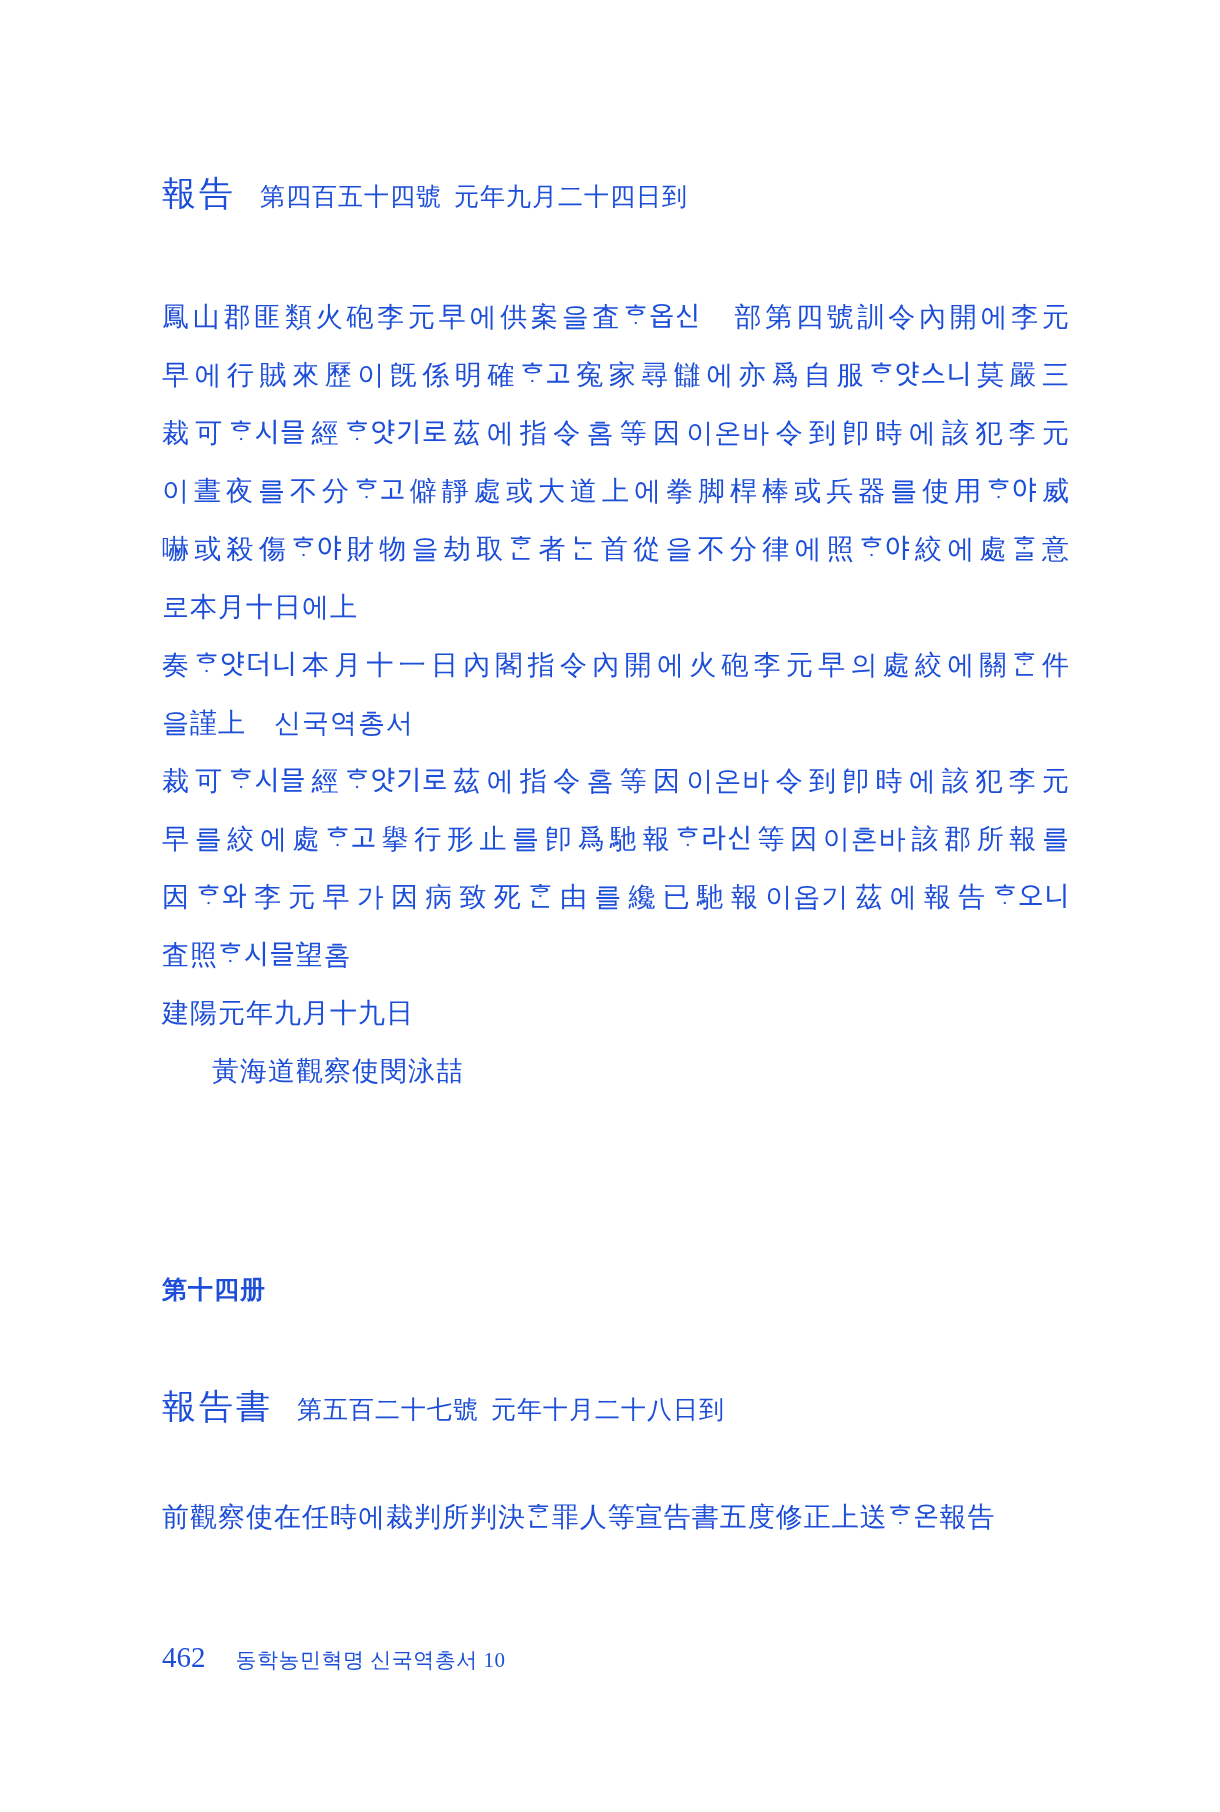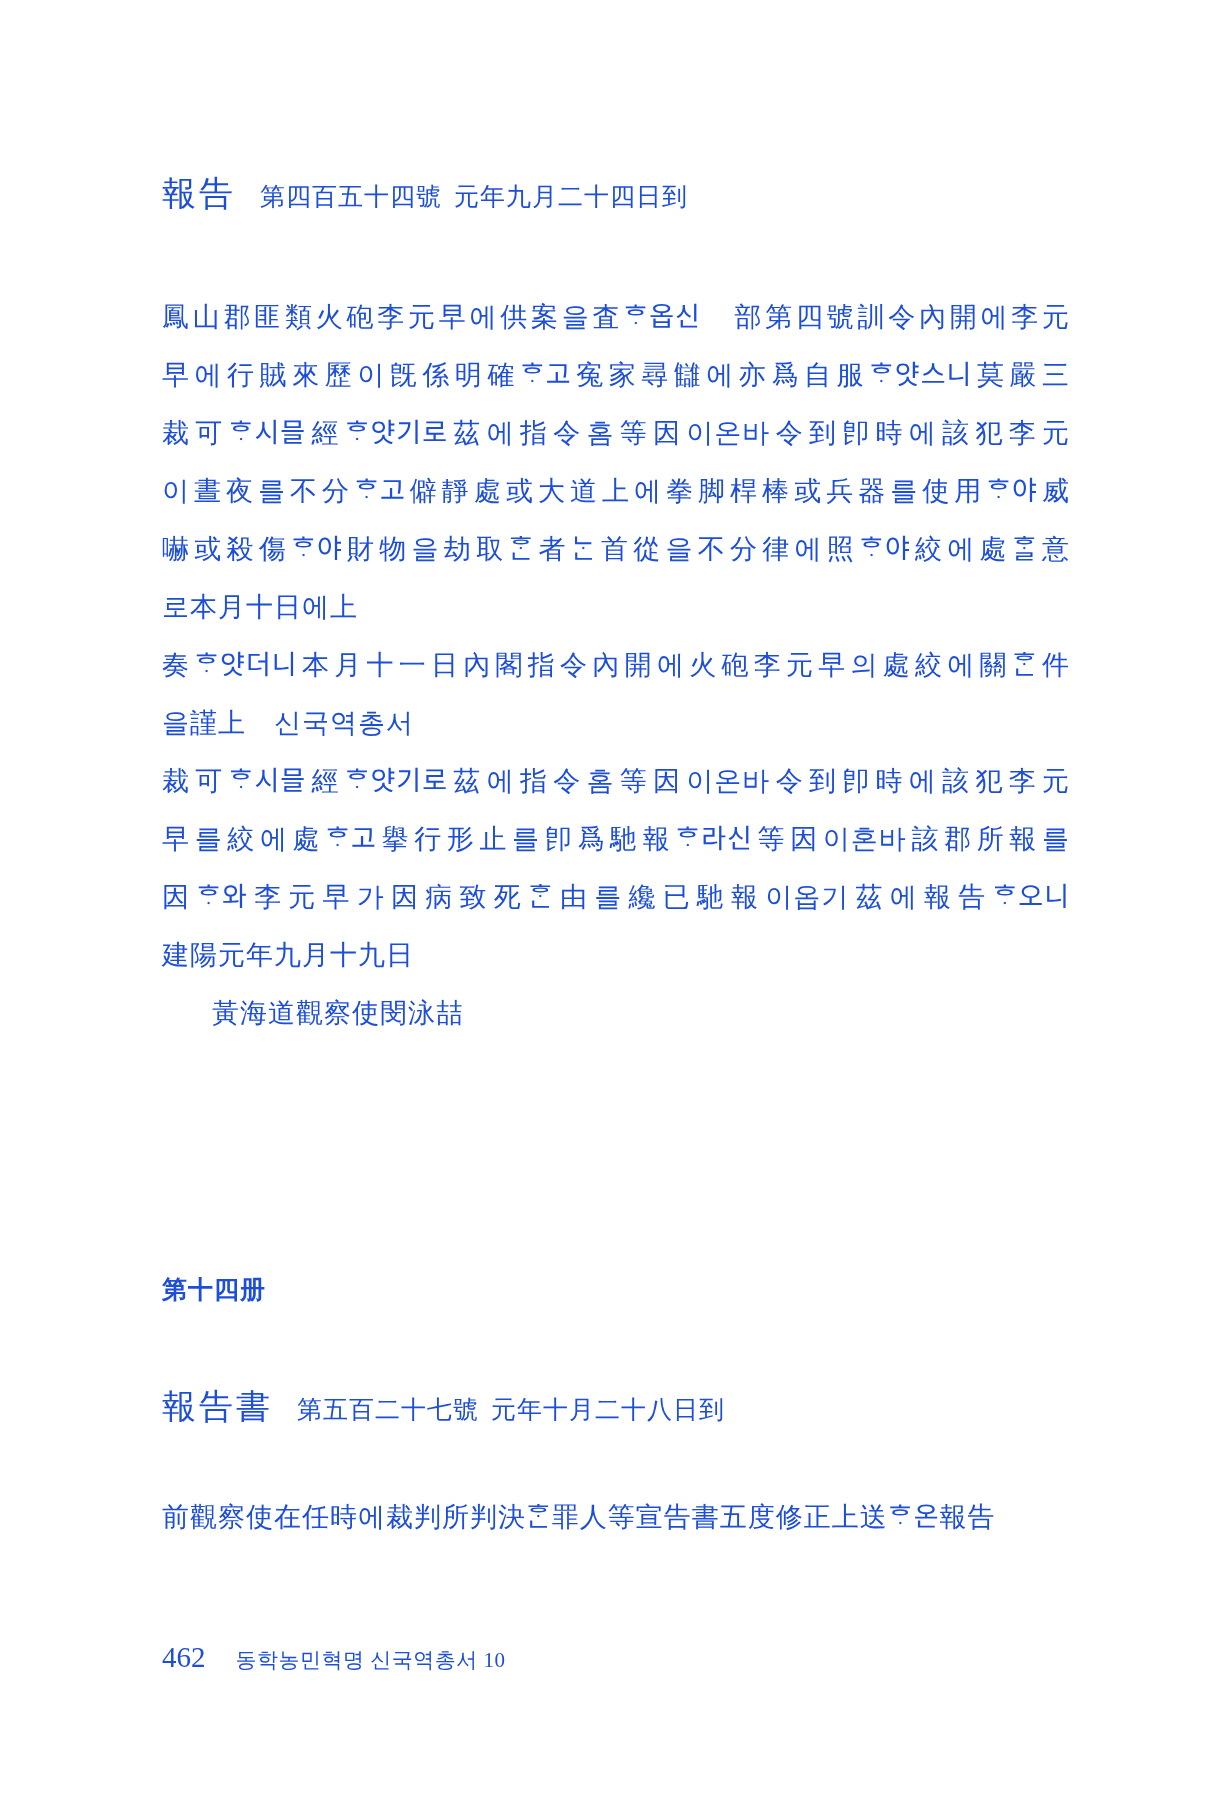--- a/index.html
+++ b/index.html
@@ -73,20 +73,21 @@
     <div class="line full">早에行賊來歷이旣係明確ᄒᆞ고寃家尋讎에亦爲自服ᄒᆞ얏스니莫嚴三</div>
     <div class="line full">裁可ᄒᆞ시믈經ᄒᆞ얏기로茲에指令홈等因이온바令到卽時에該犯李元</div>
     <div class="line full">이晝夜를不分ᄒᆞ고僻靜處或大道上에拳脚桿棒或兵器를使用ᄒᆞ야威</div>
     <div class="line full">嚇或殺傷ᄒᆞ야財物을劫取ᄒᆞᆫ者ᄂᆞᆫ首從을不分律에照ᄒᆞ야絞에處ᄒᆞᆯ意</div>
     <div class="line">로本月十日에上</div>
     <div class="line full">奏ᄒᆞ얏더니本月十一日內閣指令內開에火砲李元早의處絞에關ᄒᆞᆫ件</div>
     <div class="line">을謹上　신국역총서</div>
     <div class="line full">裁可ᄒᆞ시믈經ᄒᆞ얏기로茲에指令홈等因이온바令到卽時에該犯李元</div>
     <div class="line full">早를絞에處ᄒᆞ고擧行形止를卽爲馳報ᄒᆞ라신等因이혼바該郡所報를</div>
     <div class="line full">因ᄒᆞ와李元早가因病致死ᄒᆞᆫ由를纔已馳報이옵기茲에報告ᄒᆞ오니</div>
+    <div class="line">査照ᄒᆞ시믈望홈</div>
     <div class="line">建陽元年九月十九日</div>
     <div class="line sender">黃海道觀察使閔泳喆</div>
   </div>
 
   <div class="volume-heading">第十四册</div>
 
   <div class="title-row r527">
     <span class="doc-title">報告書</span>
     <span class="doc-number">第五百二十七號</span>
     <span class="arrival-date">元年十月二十八日到</span>

